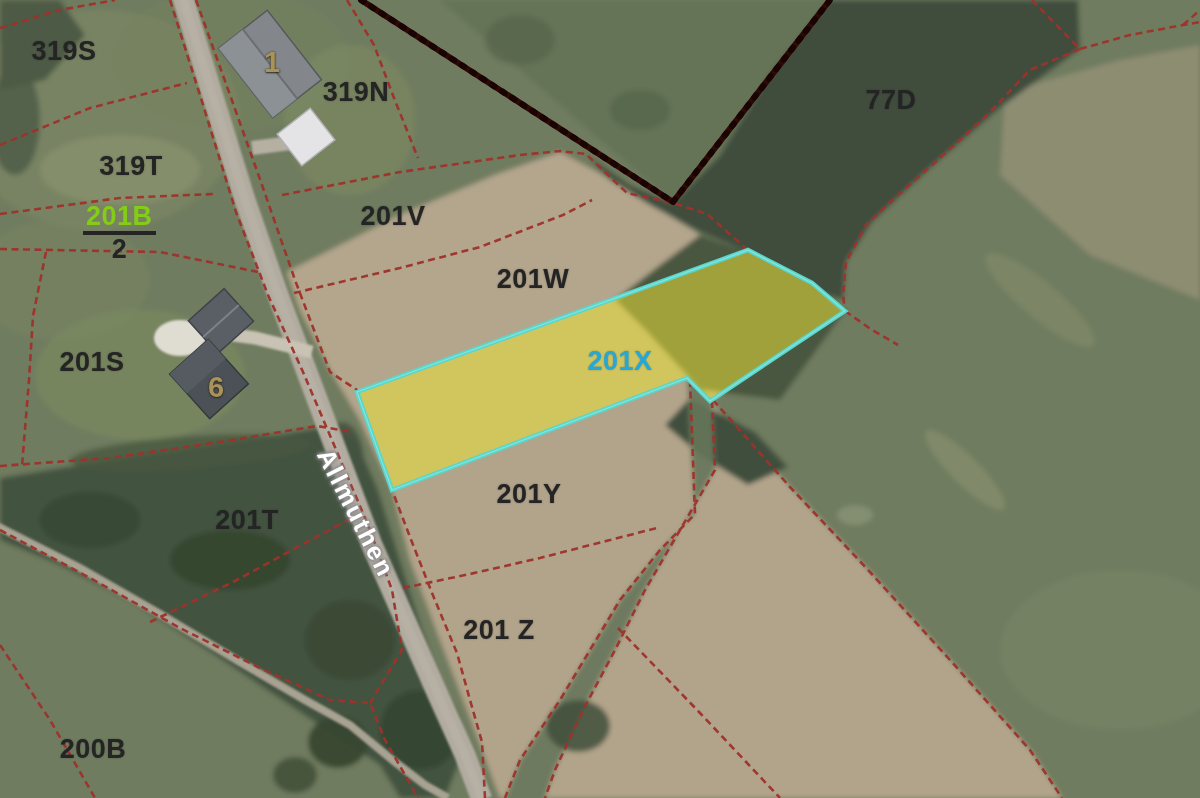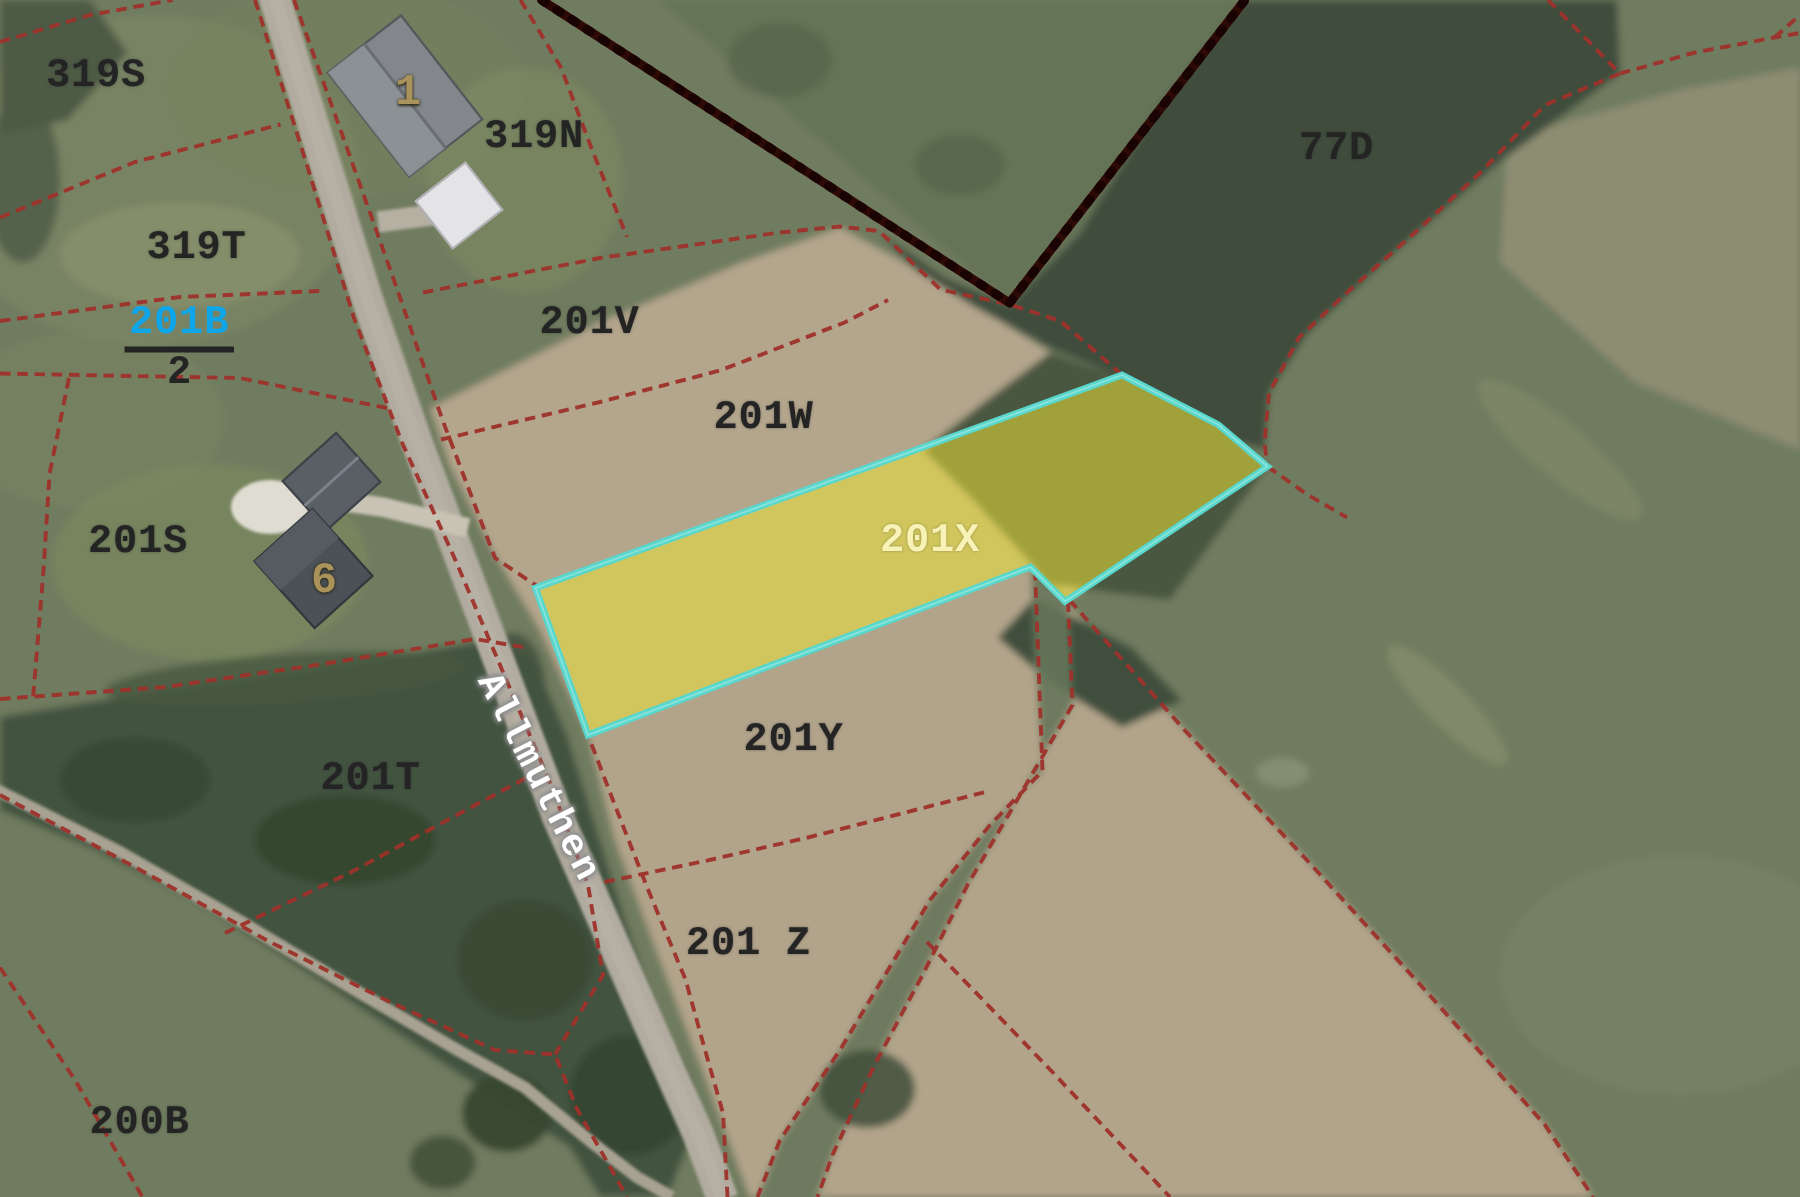--- a/index.html
+++ b/index.html
@@ -1,26 +1,26 @@
 <!DOCTYPE html>
 <html><head>
 <meta charset="utf-8">
 <style>
   html,body{margin:0;padding:0;background:#444;}
   #map{position:relative;width:1200px;height:798px;overflow:hidden;
-       font-family:Liberation Mono, monospace;cursor:crosshair;}
+       font-family:Liberation Sans, sans-serif;cursor:crosshair;}
   #map svg{position:absolute;left:0;top:0;}
   .labels{position:absolute;left:0;top:0;width:100%;height:100%;pointer-events:none;}
   .lbl{position:absolute;transform:translate(-50%,-50%);
        font-weight:bold;font-size:27px;color:#242424;letter-spacing:.5px;
        text-shadow:0 0 2px rgba(35,35,35,.4);white-space:nowrap;pointer-events:auto;}
-  .lbl.dim{color:#fef9c3;opacity:.88;}
+  .lbl.dim{color:#0ea5e9;opacity:.88;}
   .frac{position:absolute;left:83px;top:203px;display:flex;flex-direction:column;
         align-items:center;pointer-events:auto;}
-  .frac .num{font-weight:bold;font-size:27px;color:#0ea5e9;letter-spacing:.5px;
+  .frac .num{font-weight:bold;font-size:27px;color:#84cc16;letter-spacing:.5px;
         border-bottom:4px solid #242424;padding:0 3px 0 3px;line-height:1.02;}
   .frac .den{font-weight:bold;font-size:27px;color:#242424;line-height:1.05;}
   .housenum{position:absolute;transform:translate(-50%,-50%);font-weight:bold;
         font-size:29px;color:#a9935a;
         text-shadow:0 1px 2px rgba(35,35,20,.85),0 0 2px rgba(60,55,30,.9);}
   .roadlbl{position:absolute;left:337px;top:444px;transform:rotate(63deg);
         transform-origin:0 0;font-weight:bold;font-size:25px;color:#ffffff;
         letter-spacing:2px;white-space:nowrap;
         text-shadow:0 0 3px #9a9a9a,0 0 6px #8d8d8d,1px 1px 3px #7f7f7f,-1px -1px 3px #8d8d8d;}
 </style>
@@ -154,21 +154,21 @@
 <div class="labels">
   <div class="lbl" style="left:64px;top:51px">319S</div>
   <div class="lbl" style="left:356px;top:92px">319N</div>
   <div class="lbl" style="left:131px;top:166px">319T</div>
   <div class="frac">
     <span class="num">201B</span>
     <span class="den">2</span>
   </div>
   <div class="lbl" style="left:92px;top:362px">201S</div>
   <div class="lbl" style="left:393px;top:216px">201V</div>
-  <div class="lbl" style="left:509px;top:279px">201W</div>
+  <div class="lbl" style="left:533px;top:279px">201W</div>
   <div class="lbl dim" style="left:620px;top:361px">201X</div>
   <div class="lbl" style="left:529px;top:494px">201Y</div>
   <div class="lbl" style="left:499px;top:630px">201 Z</div>
   <div class="lbl" style="left:247px;top:520px">201T</div>
   <div class="lbl" style="left:93px;top:749px">200B</div>
   <div class="lbl" style="left:891px;top:100px">77D</div>
   <div class="housenum" style="left:272px;top:62px">1</div>
   <div class="housenum" style="left:216px;top:387px">6</div>
   <div class="roadlbl">Allmuthen</div>
 </div>

